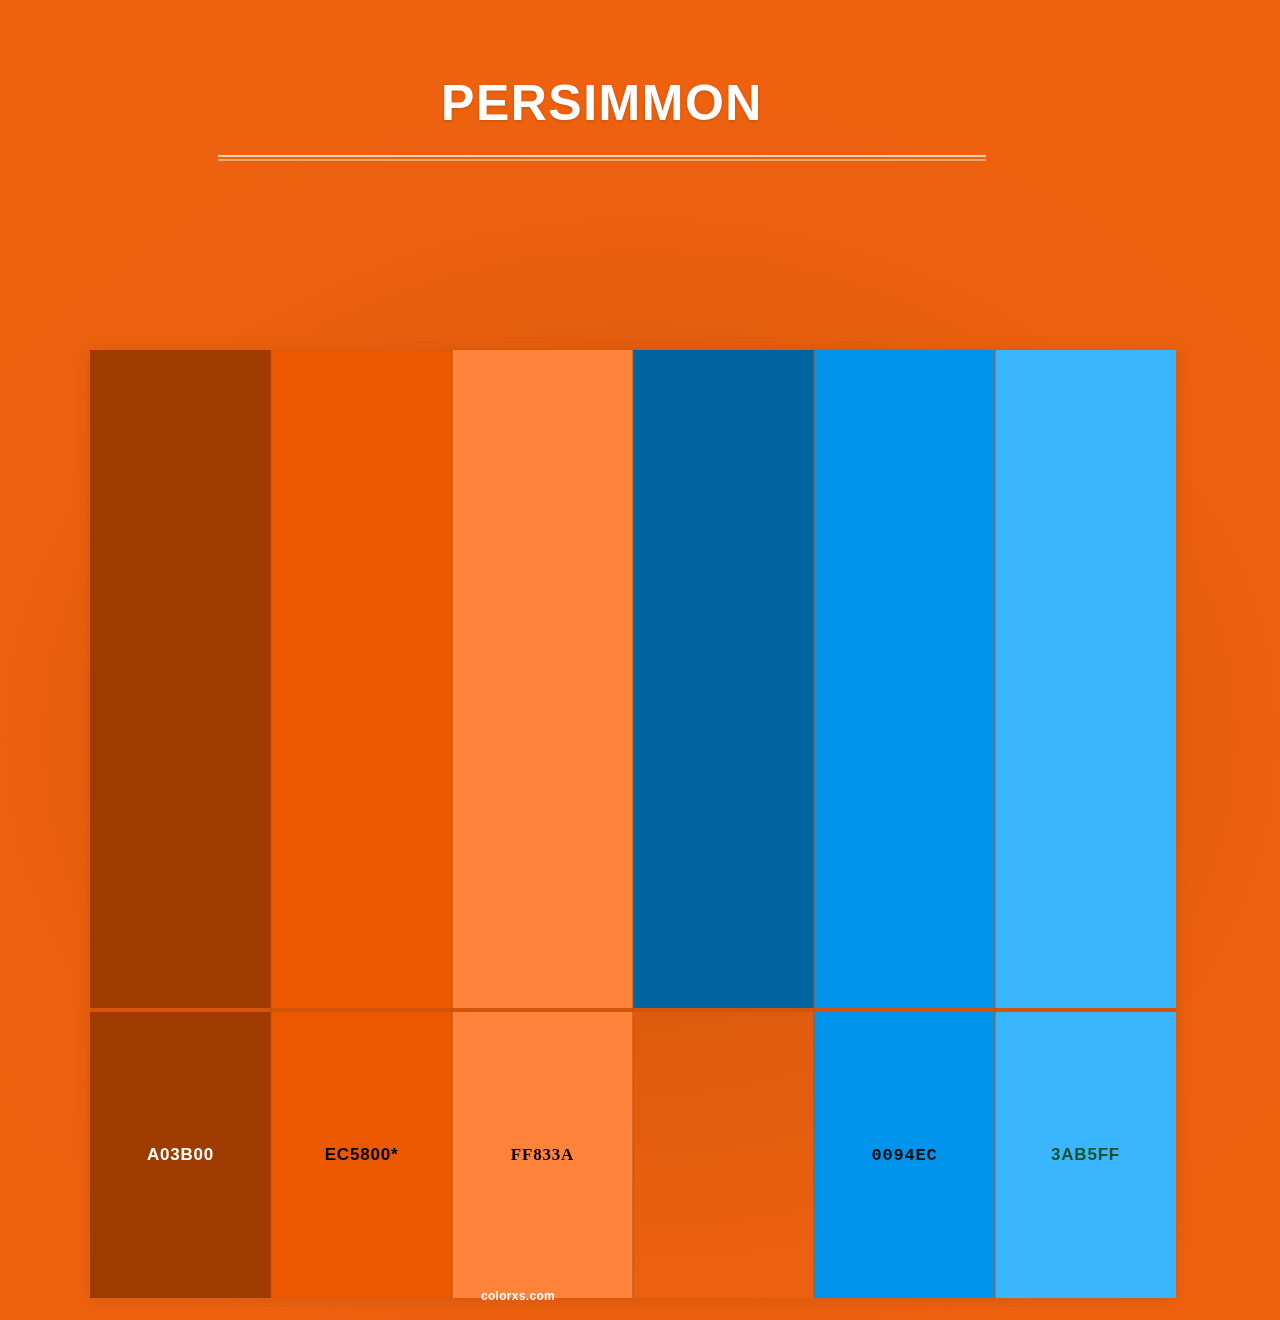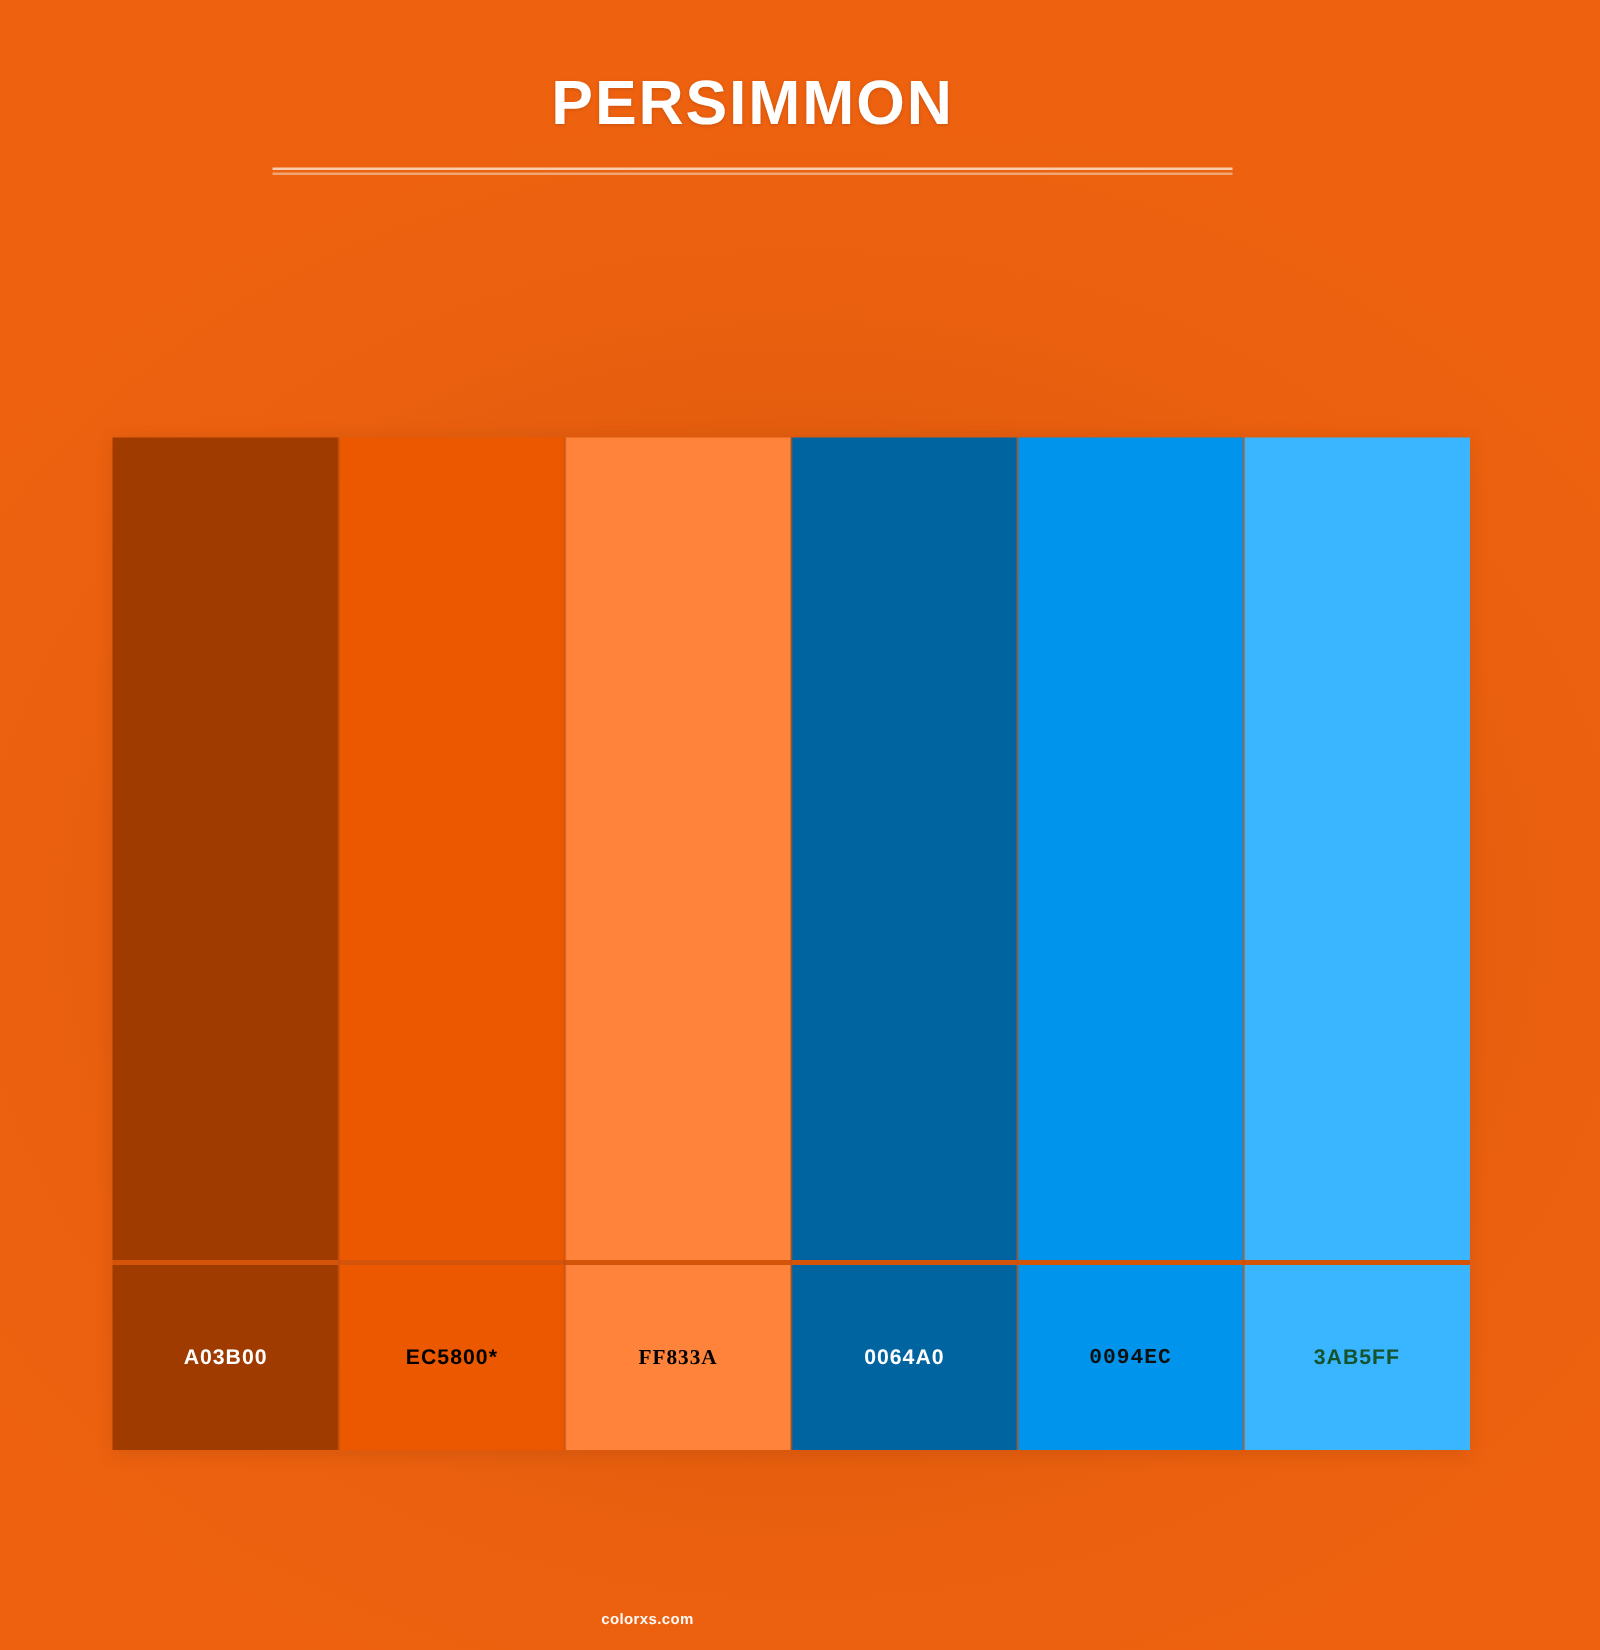--- a/index.html
+++ b/index.html
@@ -18,21 +18,21 @@
         rgba(160,62,8,0.30) 0%,
         rgba(170,66,9,0.24) 34%,
         rgba(200,80,12,0.10) 62%,
         rgba(238,98,15,0.0) 84%);
     position:relative;
   }
 
   
   #header {
     width:1204px;
-    padding-top:57px;
+    padding-top:78px;
     text-align:center;
   }
 
   #title {
     font-size:50px;
     font-weight:bold;
     color:#FFFFFF;
     letter-spacing:1.5px;
     line-height:1.0;
     text-shadow:0 1px 3px rgba(120,45,5,0.30);
@@ -68,21 +68,21 @@
     background:#F0A878;
     opacity:0.95;
   }
 
   
   #palette {
     position:absolute;
     left:90px;
     top:350px;
     width:1086px;
-    height:810px;
+    height:948px;
     display:flex;
     box-shadow:0 2px 14px rgba(110,42,4,0.18);
   }
 
   .swatch-col {
     flex:1 1 0;
     display:flex;
     flex-direction:column;
     position:relative;
   }
@@ -168,23 +168,20 @@
     <div class="swatch-col">
       <div class="swatch-body" style="background: rgb(255, 131, 58);"></div>
       <div class="swatch-rule" style="background: rgb(212, 84, 10);"></div>
       <div class="swatch-label" style="background: rgb(255, 131, 58);">
         <span style="color: #000000; font-family: Liberation Serif, serif;">FF833A</span>
       </div>
     </div>
     <div class="swatch-col">
       <div class="swatch-body" style="background: rgb(0, 100, 160);"></div>
       <div class="swatch-rule" style="background: rgb(212, 84, 10);"></div>
-      <div class="swatch-label" style="background: rgb(0, 100, 160);">
-        <span style="color: rgb(255, 255, 255);">0064A0</span>
-      </div>
     </div>
     <div class="swatch-col">
       <div class="swatch-body" style="background: rgb(0, 148, 236);"></div>
       <div class="swatch-rule" style="background: rgb(212, 84, 10);"></div>
       <div class="swatch-label" style="background: rgb(0, 148, 236); font-family: Liberation Mono, monospace;">
         <span style="color: rgb(16, 16, 16);">0094EC</span>
       </div>
     </div>
     <div class="swatch-col">
       <div class="swatch-body" style="background: rgb(58, 181, 255);"></div>

